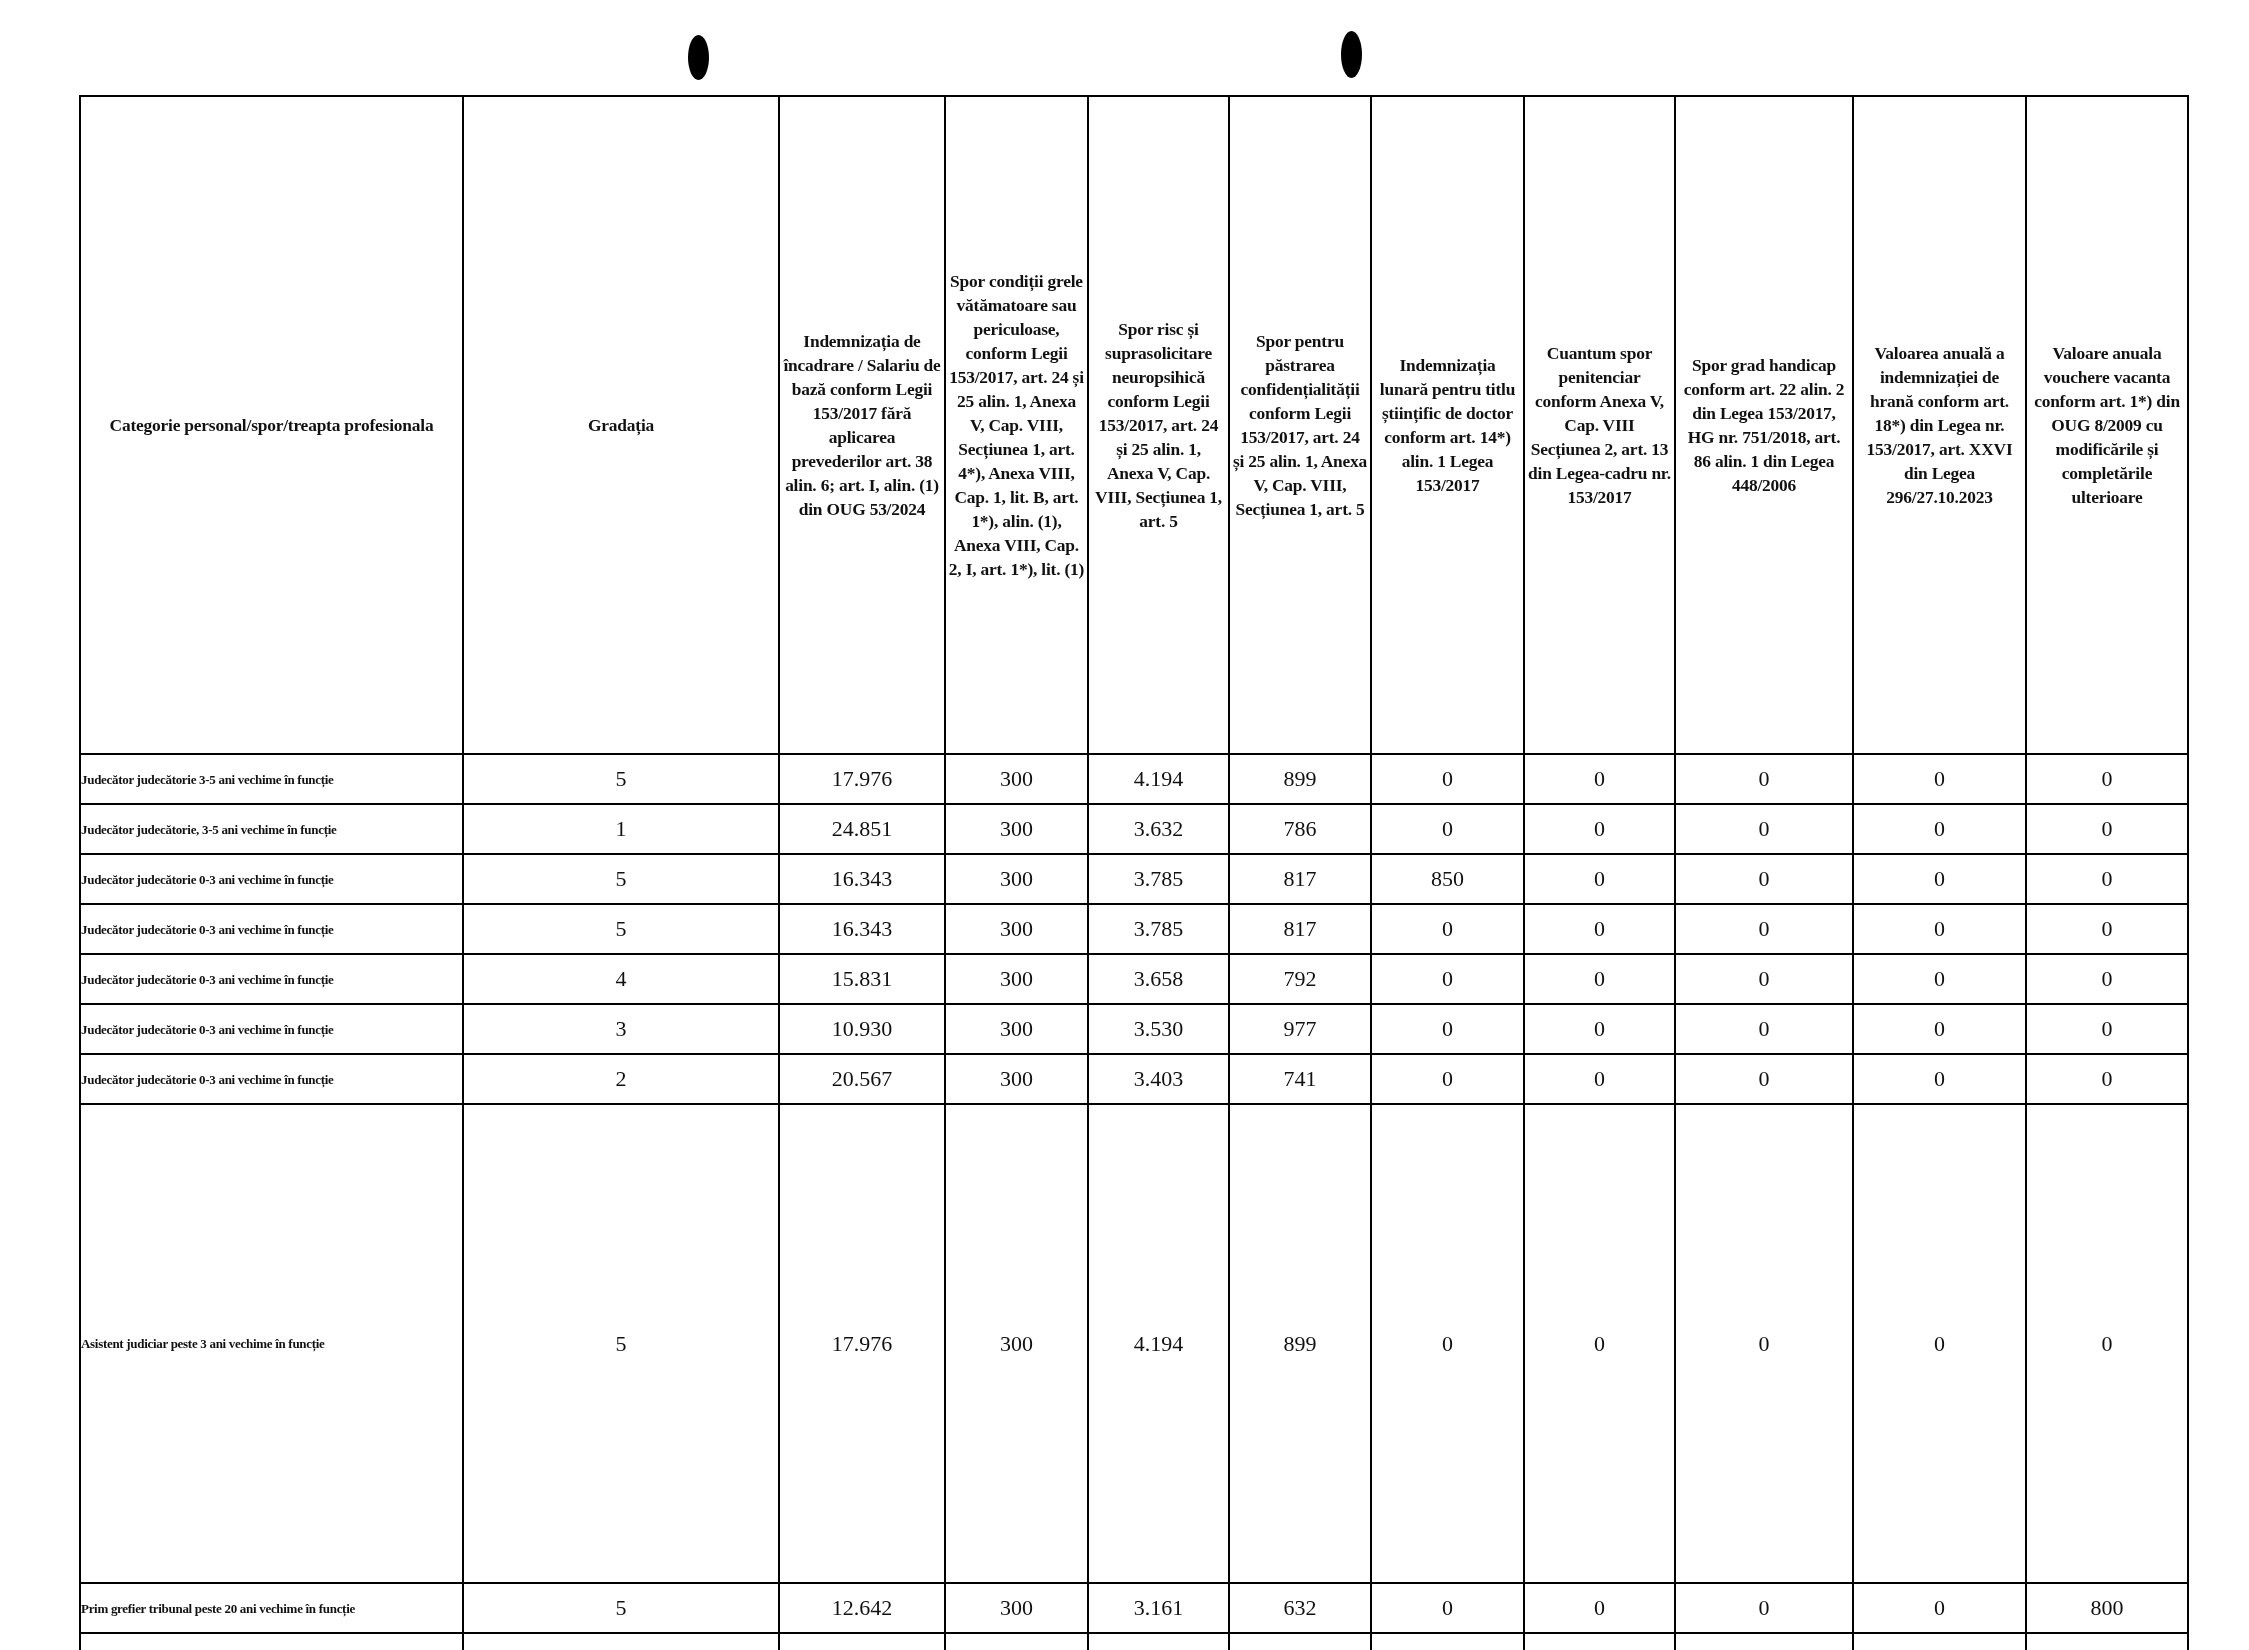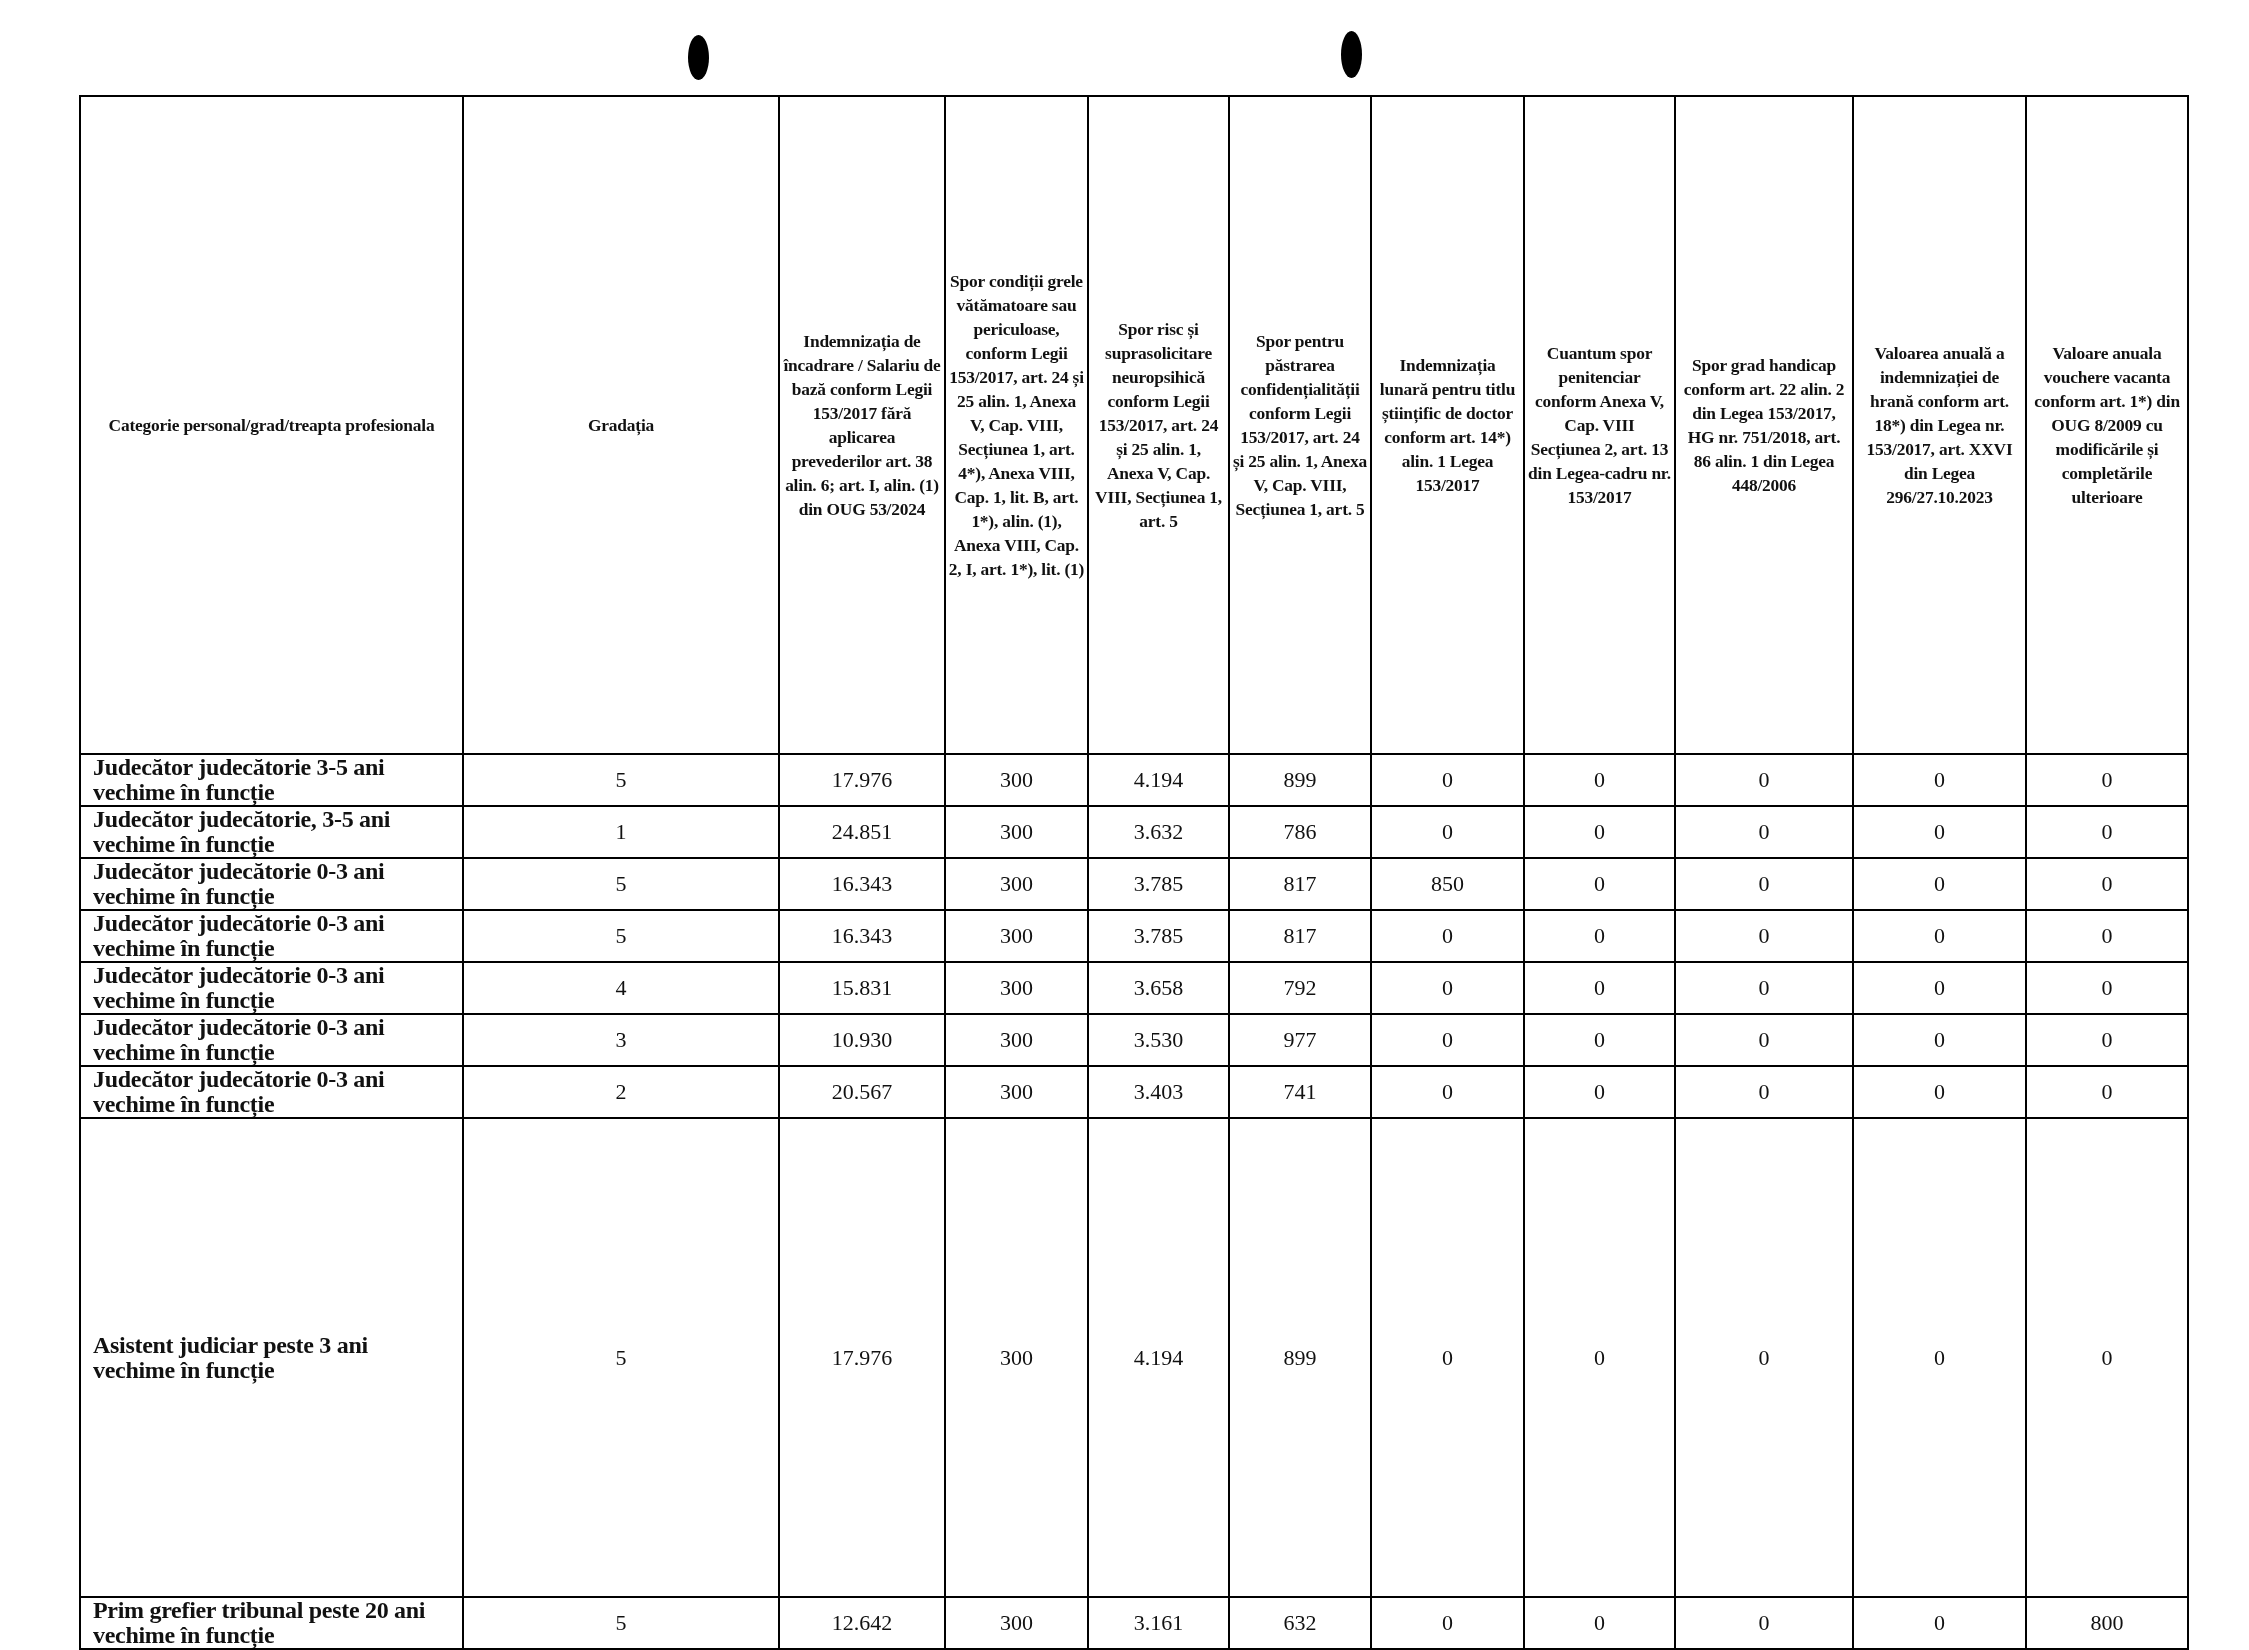--- a/index.html
+++ b/index.html
@@ -26,23 +26,23 @@
     font-size: 17.4px;
     line-height: 24px;
     padding: 4.2px 2.8px;
     height: 327px;
     letter-spacing: -0.2px;
     text-align: center;
   }
   table.grid td.cat {
     text-align: left;
     font-weight: bold;
-    font-size: 24px;
+    font-size: 13px;
     line-height: 25px;
-    padding: 0 12px;
+    padding: 0 0;
     letter-spacing: -0.3px;
   }
   table.grid td.num {
     font-size: 22px;
   }
   table.grid td.side {
     border-top: none;
     border-bottom: none;
   }
   .alte-list { font-size: 21px; line-height: 26.5px; }
@@ -63,21 +63,21 @@
     <col style="width:141px">
       <col style="width:142px">
       <col style="width:153px">
       <col style="width:151px">
     <col style="width:178px">
       <col style="width:173px">
       <col style="width:162px">
   </colgroup>
   <thead>
     <tr>
-      <th>Categorie personal/grad/treapta profesionala</th>
+      <th>Categorie personal/spor/treapta profesionala</th>
       <th>Gradația</th>
       <th>Indemnizația de încadrare / Salariu de bază conform Legii 153/2017 fără aplicarea prevederilor art. 38 alin. 6; art. I, alin. (1) din OUG 53/2024</th>
       <th>Spor condiții grele vătămatoare sau periculoase, conform Legii 153/2017, art. 24 și 25 alin. 1, Anexa V, Cap. VIII, Secțiunea 1, art. 4*), Anexa VIII, Cap. 1, lit. B, art. 1*), alin. (1), Anexa VIII, Cap. 2, I, art. 1*), lit. (1)</th>
       <th>Spor risc și suprasolicitare neuropsihică conform Legii 153/2017, art. 24 și 25 alin. 1, Anexa V, Cap. VIII, Secțiunea 1, art. 5</th>
       <th>Spor pentru păstrarea confidențialității conform Legii 153/2017, art. 24 și 25 alin. 1, Anexa V, Cap. VIII, Secțiunea 1, art. 5</th>
       <th>Indemnizația lunară pentru titlu științific de doctor conform art. 14*) alin. 1 Legea 153/2017</th>
       <th>Cuantum spor penitenciar conform Anexa V, Cap. VIII Secțiunea 2, art. 13 din Legea-cadru nr. 153/2017</th>
       <th>Spor grad handicap conform art. 22 alin. 2 din Legea 153/2017, HG nr. 751/2018, art. 86 alin. 1 din Legea 448/2006</th>
       <th>Valoarea anuală a indemnizației de hrană conform art. 18*) din Legea nr. 153/2017, art. XXVI din Legea 296/27.10.2023</th>
       <th>Valoare anuala vouchere vacanta conform art. 1*) din OUG 8/2009 cu modificările și completările ulterioare</th>

